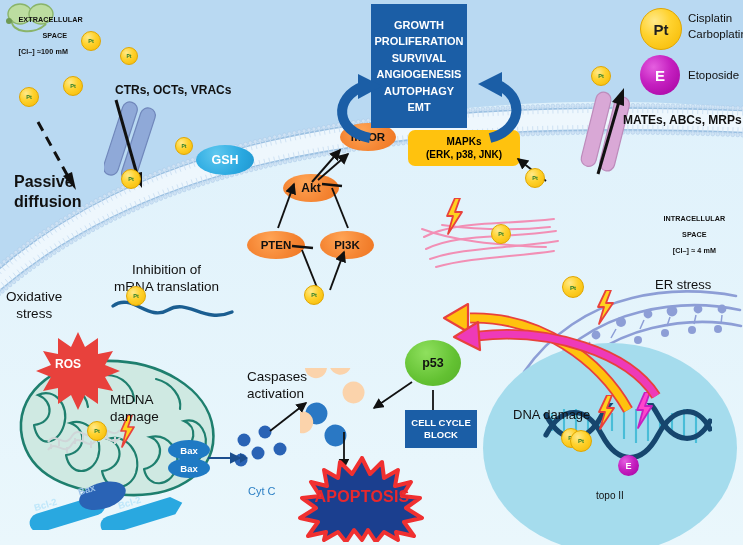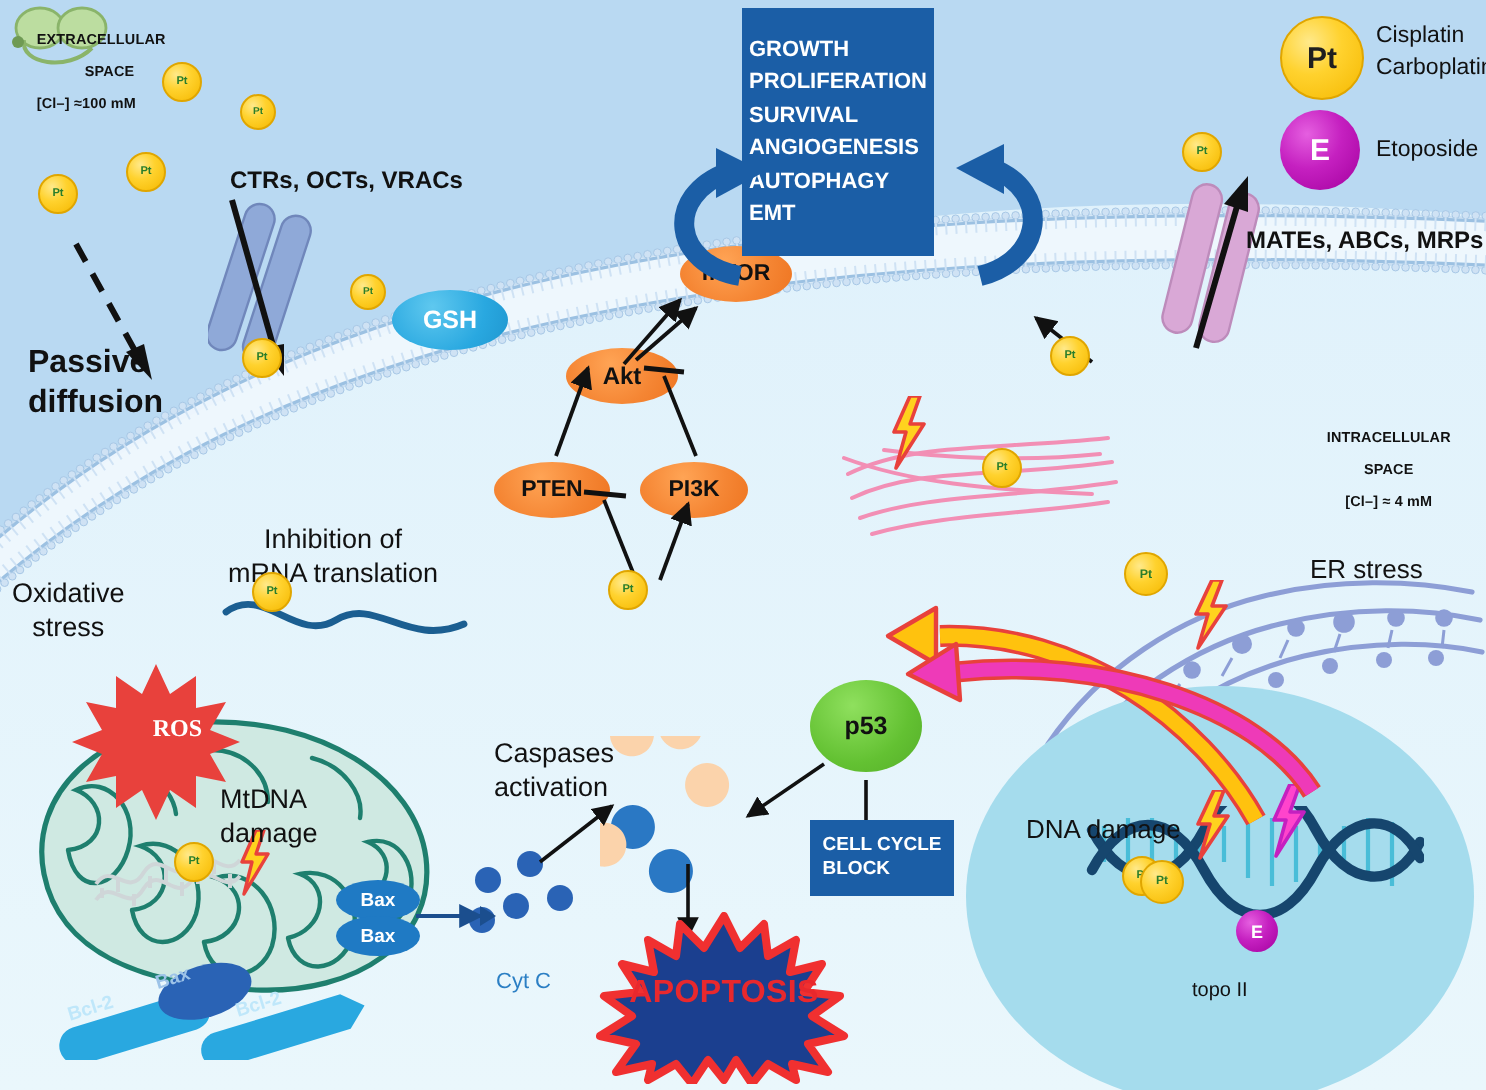--- a/index.html
+++ b/index.html
@@ -12,21 +12,21 @@
       background:radial-gradient(circle at 34% 30%,#ffe98a 0%,#ffd22e 42%,#f5b800 100%);
       border:1px solid #e0a600;color:#2a7d2a;font-weight:bold;display:flex;
       align-items:center;justify-content:center;font-size:5px;}
   .eto{position:absolute;border-radius:50%;
       background:radial-gradient(circle at 34% 30%,#e55fe0 0%,#c520c0 45%,#a3009e 100%);
       color:#fff;font-weight:bold;display:flex;align-items:center;justify-content:center;}
   .ell{position:absolute;border-radius:50%;display:flex;align-items:center;justify-content:center;
        font-weight:bold;color:#111;text-align:center;}
   .orange{background:radial-gradient(circle at 40% 28%,#ffa455 0%,#f58634 55%,#ee7420 100%);}
   svg{display:block;}
-  .box{position:absolute;display:flex;align-items:center;justify-content:center;}
+  .box{position:absolute;display:flex;align-items:center;justify-content:center;text-align:center;}
 </style>
 </head>
 <body>
 
 <div id="stage">
 
   <svg class="abs" style="left:0;top:0" width="743" height="545">
     <defs>
       <clipPath id="clipOutside">
         <path d="M0,0 H743 V545 H0 Z M-50,250 C120,140 330,86 743,104 L743,560 L-50,560 Z"></path>
@@ -806,21 +806,21 @@
     </g>
   </svg>
 
   <svg class="abs" style="left:118px;top:415px" width="18" height="34">
     <path d="M10,0 L3,16 L8,16 L4,32 L16,12 L10,12 L14,0 Z" fill="#ffd21e" stroke="#e8413c" stroke-width="1.7" stroke-linejoin="round"></path>
   </svg>
 
   <svg class="abs" style="left:34px;top:330px" width="88" height="82">
     <polygon points="44,2 51,17 64,8 64,24 79,21 71,35 86,41 71,47 79,61 64,58 64,74 51,65 44,80 37,65 24,74 24,58 9,61 17,47 2,41 17,35 9,21 24,24 24,8 37,17" fill="#e8413c"></polygon>
   </svg>
-  <div class="lbl" style="left:55px;top:358px;width:46px;text-align:right;font-size:12px;color:#fff;font-family:Liberation Serif, serif;">ROS</div>
+  <div class="lbl" style="left:55px;top:358px;width:46px;text-align:left;font-size:12px;color:#fff;">ROS</div>
 
   <div class="ell" style="left:168px;top:440px;width:42px;height:20px;background:#1f7ac4;color:#fff;font-size:9.5px;">Bax</div>
   <div class="ell" style="left:168px;top:458px;width:42px;height:20px;background:#1f7ac4;color:#fff;font-size:9.5px;">Bax</div>
 
   <svg class="abs" style="left:22px;top:478px" width="120" height="52">
     <g transform="rotate(-17 60 26)">
       <rect x="4" y="22" width="78" height="19" rx="9.5" fill="#29a8e0"></rect>
       <ellipse cx="82" cy="24" rx="24" ry="13" fill="#2a63b5"></ellipse>
     </g>
   </svg>
@@ -911,20 +911,23 @@
     <line x1="78" y1="150" x2="62" y2="110" stroke="#111" stroke-width="1.9"></line>
     <line x1="52" y1="106" x2="73" y2="108" stroke="#111" stroke-width="2.4"></line>
 
     <line x1="90" y1="150" x2="104" y2="112" stroke="#111" stroke-width="1.9" marker-end="url(#ah)"></line>
   </svg>
 
   <svg class="abs" style="left:316px;top:150px" width="40" height="34">
     <line x1="2" y1="30" x2="32" y2="4" stroke="#111" stroke-width="1.9" marker-end="url(#ah)"></line>
   </svg>
 
+  <div class="box" style="left:408px;top:130px;width:112px;height:36px;background:#ffc20e;border-radius:7px;font-size:10px;font-weight:bold;line-height:1.3;">
+    <div><span>MAPKs</span><br><span>(ERK, p38, JNK)</span></div>
+  </div>
   <svg class="abs" style="left:512px;top:155px" width="40" height="32">
     <line x1="34" y1="26" x2="6" y2="4" stroke="#111" stroke-width="1.9" marker-end="url(#ah)"></line>
   </svg>
 
   <div class="box" style="left:371px;top:4px;width:96px;height:124px;background:#1b5ea6;color:#fff;font-size:11px;font-weight:bold;line-height:1.5;">
     <div>
       <span>GROWTH</span><br>
       <span>PROLIFERATION</span><br>
       <span>SURVIVAL</span><br>
       <span>ANGIOGENESIS</span><br>

